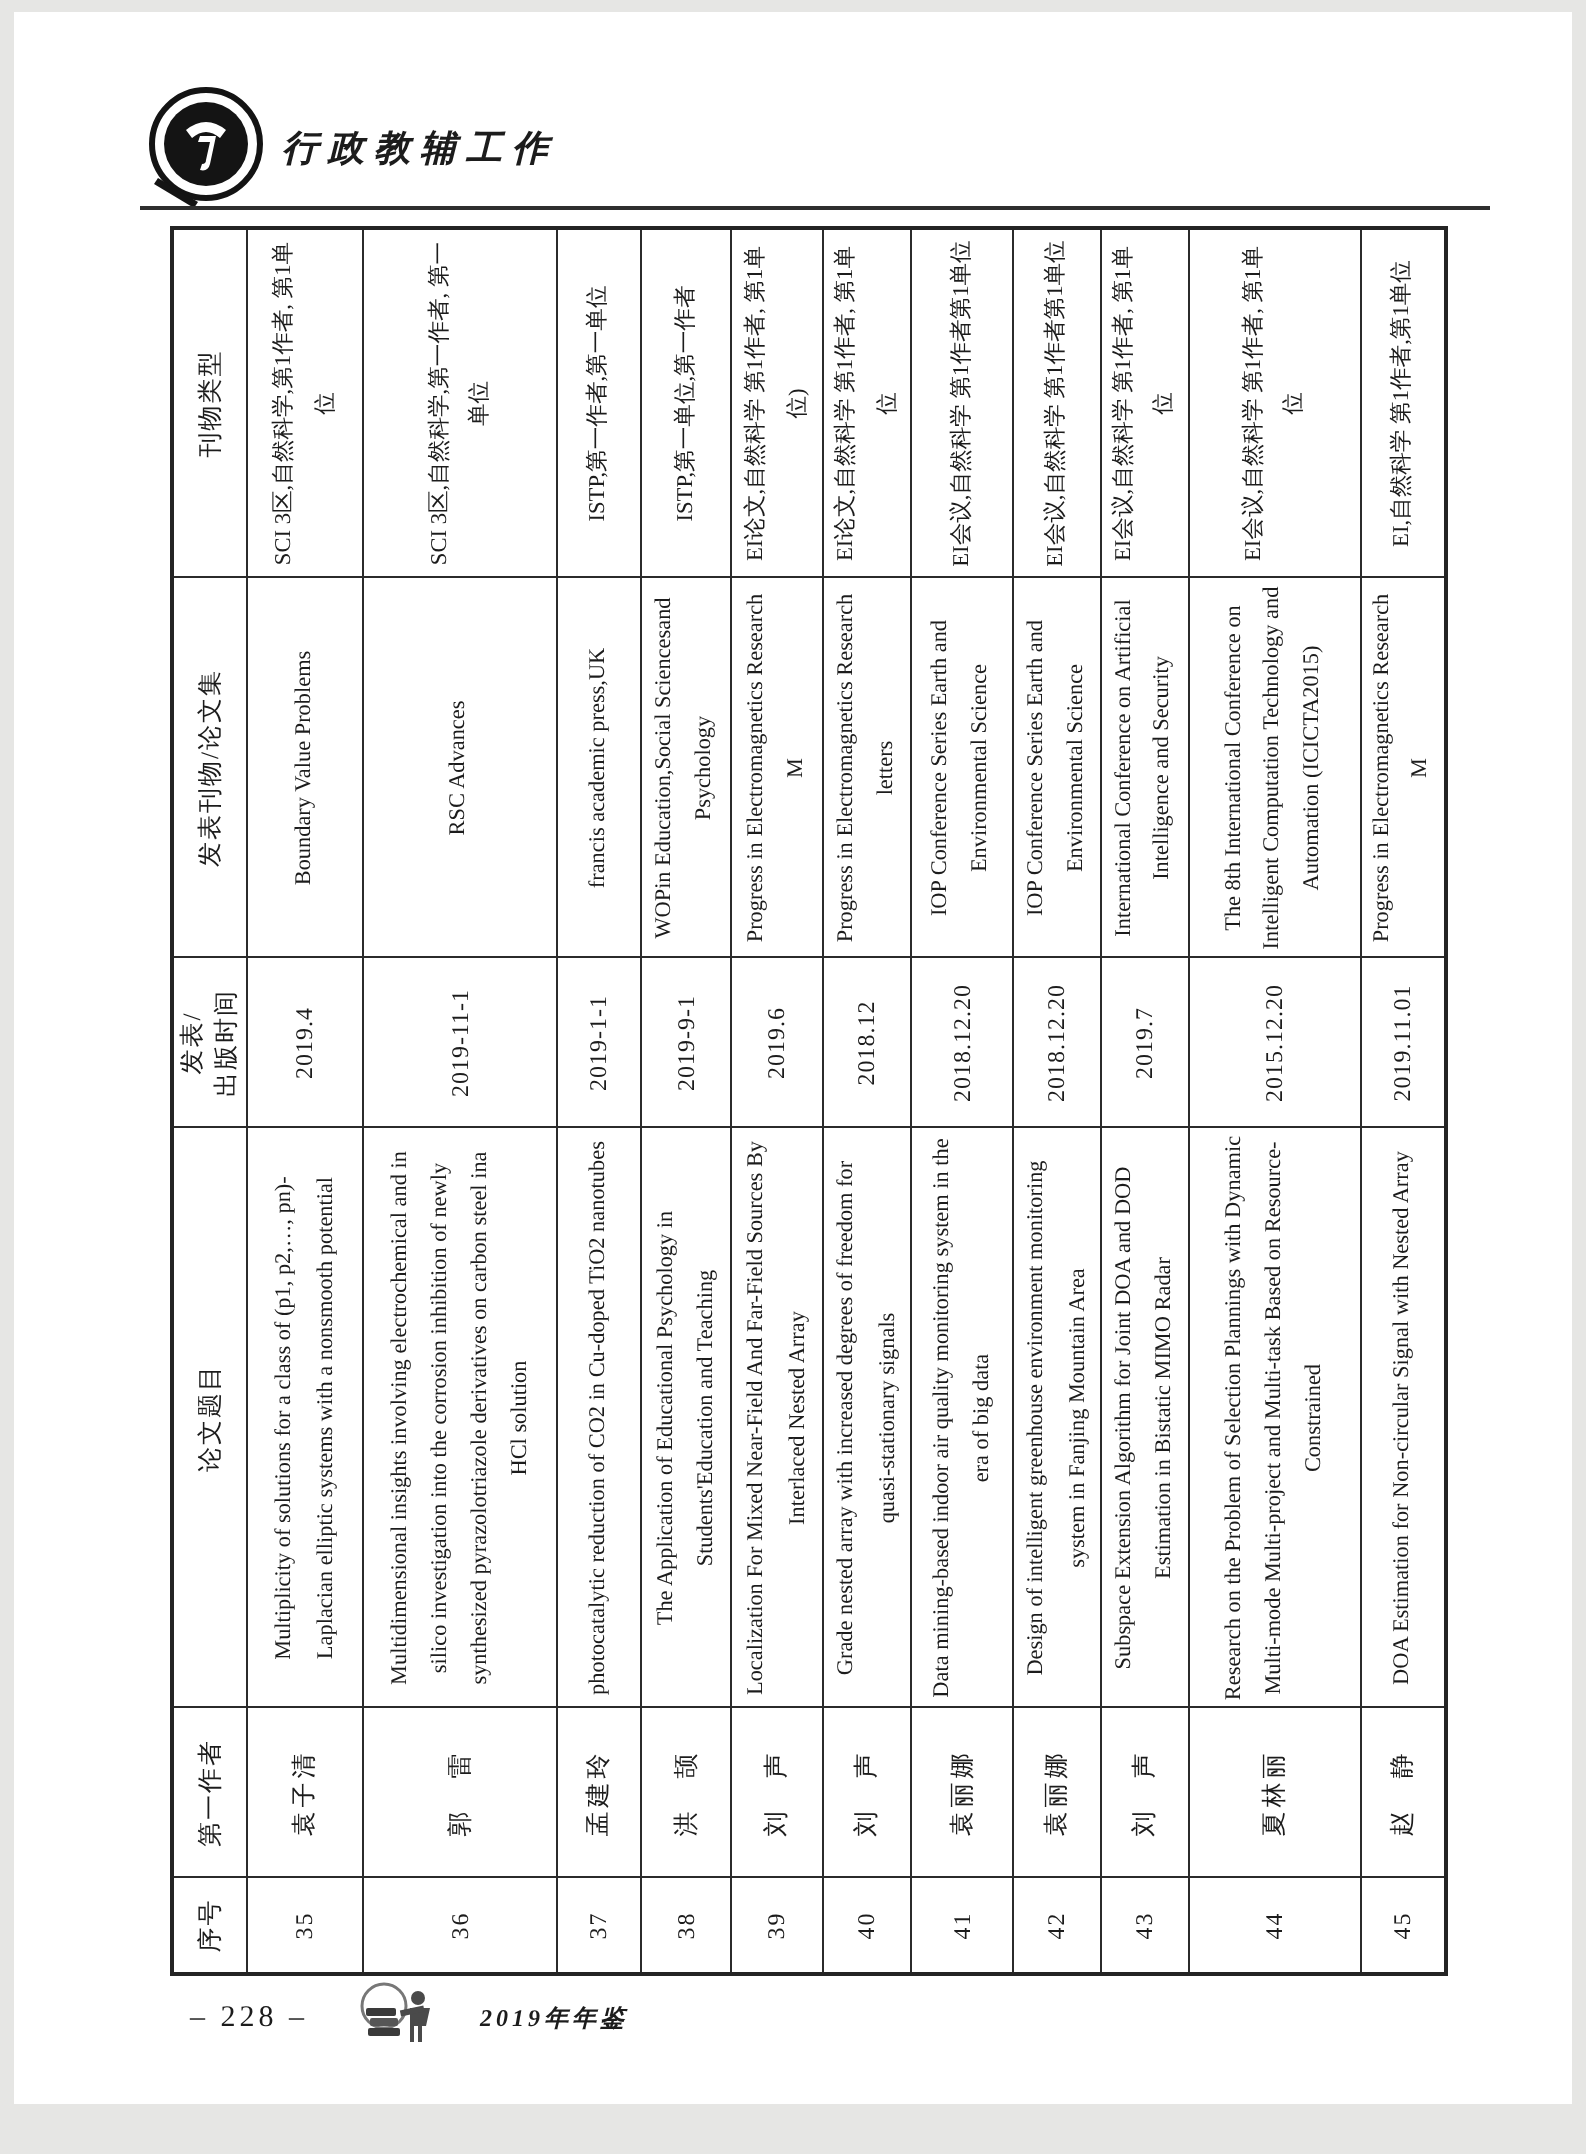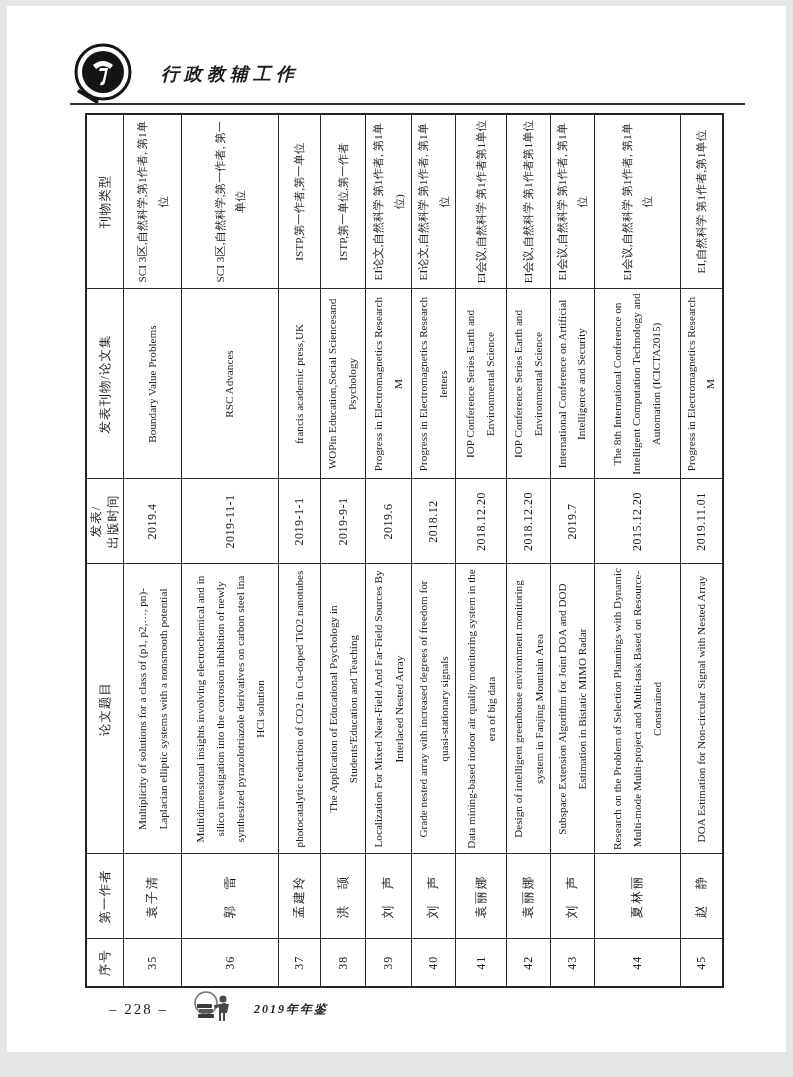--- a/index.html
+++ b/index.html
@@ -10,21 +10,21 @@
     color:#1c1c1c;
   }
   .page{
     position:absolute;left:7px;top:6px;width:779px;height:1046px;
     background:#ffffff;
   }
   
   .logo-wrap{position:absolute;left:73px;top:43px;width:60px;height:62px;}
   .section-title{
     position:absolute;left:141px;top:62px;
-    font-size:18px;font-style:italic;font-weight:600;letter-spacing:5px;margin-left:20px;
+    font-size:18px;font-style:italic;font-weight:600;letter-spacing:5px;
   }
   .header-rule{
     position:absolute;left:70px;top:103px;width:675px;height:2px;background:#2e2e2e;
   }
   
   .table-rotator{
     position:absolute;left:85px;top:115px;width:623px;height:873px;
   }
   .logical-table{
     width:873px;height:623px;
@@ -42,21 +42,21 @@
     font-weight:normal;
   }
   th.hdr{font-size:12.5px;letter-spacing:1px;}
   td.c0{font-size:12px;letter-spacing:1px;}
   td.c1{font-size:12.5px;letter-spacing:2px;}
   td.c2{font-size:11.2px;line-height:1.8;}
   td.c3{font-size:12px;letter-spacing:.5px;}
   td.c4{font-size:11.2px;line-height:1.75;}
   td.c5{font-size:11.3px;line-height:1.8;}
   
-  .footer{position:absolute;left:109px;top:991px;height:36px;display:flex;align-items:center;gap:10px;}
+  .footer{position:absolute;left:95px;top:991px;height:36px;display:flex;align-items:center;gap:10px;}
   .page-number{font-size:15px;letter-spacing:2px;}
   .yearbook-icon{margin:0 10px 0 14px;}
   .yearbook-label{font-size:12px;font-weight:bold;font-style:italic;letter-spacing:2px;}
 </style>
 </head>
 <body>
 
 <div class="page"></div>
 
 <div class="logo-wrap">

